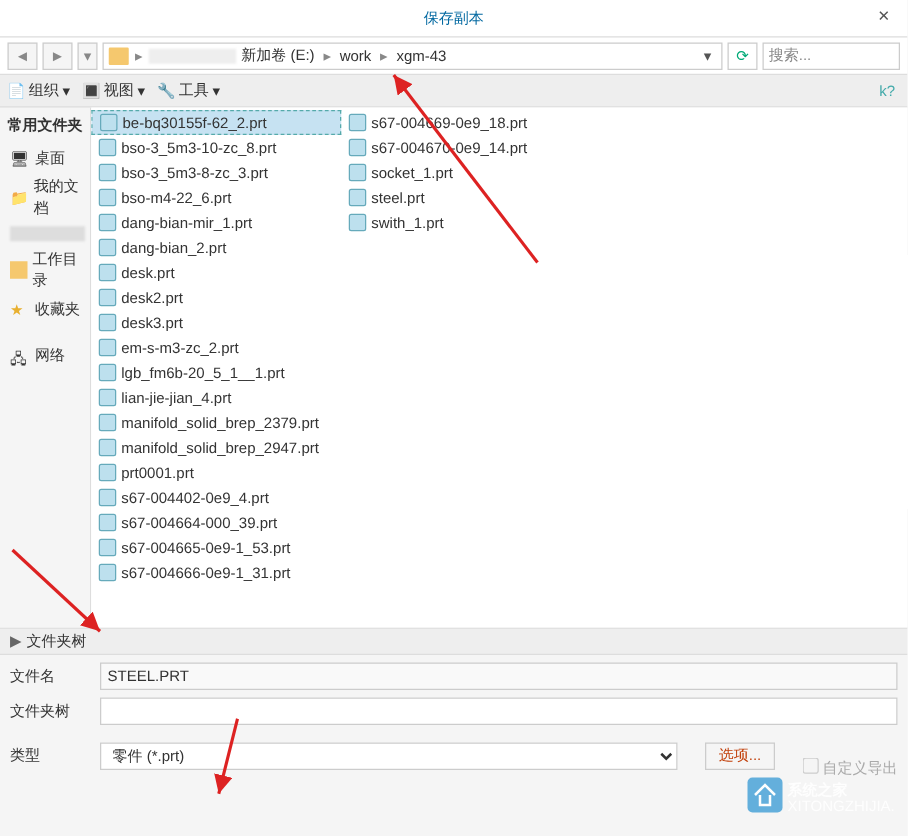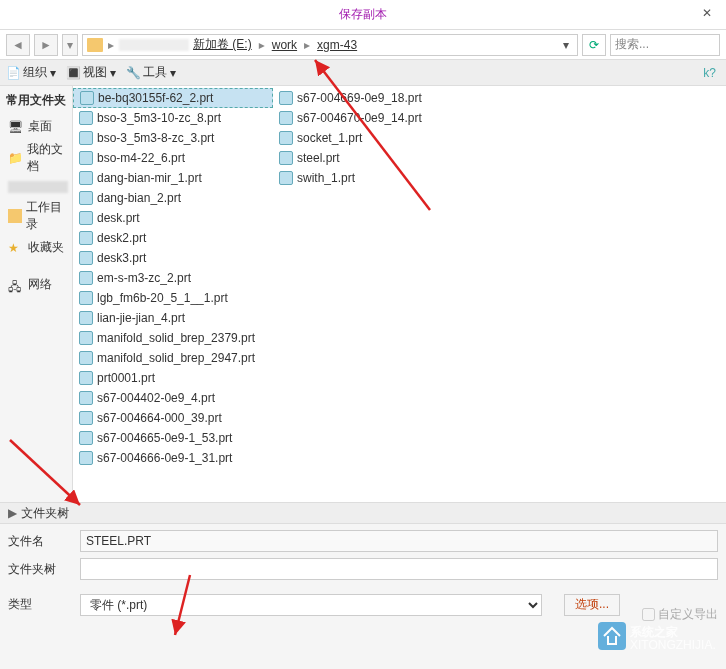--- a/index.html
+++ b/index.html
@@ -1,28 +1,28 @@
 <!DOCTYPE html>
 <html><head>
   <meta charset="utf-8">
   <style>
     * { box-sizing: border-box; margin: 0; padding: 0; font-family: "Microsoft YaHei", sans-serif; font-size: 12px; }
     body { background: #f0f0f0; width: 726px; height: 669px; overflow: hidden; position: relative; }
     
     .titlebar { height: 30px; background: #fff; display: flex; align-items: center; justify-content: center; border-bottom: 1px solid #ddd; position: relative; }
-    .titlebar .title { color: #a21caf; }
+    .titlebar .title { color: #0369a1; }
     .titlebar .close { position: absolute; right: 8px; top: 6px; width: 16px; height: 16px; color: #555; cursor: pointer; }
     
     .pathbar { height: 30px; background: #fff; display: flex; align-items: center; padding: 0 6px; gap: 4px; border-bottom: 1px solid #ddd; }
     .nav-btn { width: 24px; height: 22px; background: #f5f5f5; border: 1px solid #ccc; display: inline-flex; align-items: center; justify-content: center; color: #888; }
     .nav-btn.dropdown { width: 16px; }
     .breadcrumb { flex: 1; height: 22px; border: 1px solid #ccc; background: #fff; display: flex; align-items: center; padding: 0 4px; gap: 2px; }
     .breadcrumb .folder-icon { width: 16px; height: 14px; background: #f5c86e; border-radius: 1px; display: inline-block; }
     .breadcrumb .sep { color: #888; padding: 0 3px; }
-    .breadcrumb span.seg { color: #333; padding: 0 2px; text-decoration: underline; }
+    .breadcrumb span.seg { color: #333; padding: 0 2px; }
     .breadcrumb .dd { margin-left: auto; color: #555; padding-right: 4px; }
     .refresh-btn { width: 24px; height: 22px; border: 1px solid #ccc; background: #fff; display: inline-flex; align-items: center; justify-content: center; color: #0a7; }
     .search-box { width: 110px; height: 22px; border: 1px solid #ccc; background: #fff; padding: 0 4px; color: #888; display: flex; align-items: center; }
     
     .toolbar { height: 26px; background: #eee; display: flex; align-items: center; padding: 0 6px; gap: 10px; border-bottom: 1px solid #ddd; position: relative; }
     .toolbar-item { display: inline-flex; align-items: center; gap: 3px; color: #333; }
     .toolbar-item .t-icon { width: 14px; height: 14px; display: inline-block; }
     .help-icon { position: absolute; right: 10px; color: #4aa; }
     
     .main { display: flex; height: 416px; background: #fff; }
@@ -42,21 +42,21 @@
     .tree-toggle { height: 22px; background: #eee; border-top: 1px solid #ddd; border-bottom: 1px solid #ddd; display: flex; align-items: center; padding: 0 8px; color: #333; gap: 4px; }
     .tree-toggle .arrow { color: #666; }
     
     .form-area { background: #f5f5f5; padding: 6px 8px; }
     .form-row { display: flex; align-items: center; margin-bottom: 6px; gap: 22px; }
     .form-row label { width: 50px; color: #333; }
     .form-row input[type=text], .form-row .display-field, .form-row select { flex: 1; height: 22px; border: 1px solid #ccc; background: #fff; padding: 0 5px; color: #333; }
     .form-row .display-field { display: flex; align-items: center; background: #f9f9f9; }
     .form-row.type select { flex: 1; }
     .opt-btn { height: 22px; padding: 1px 10px; border: 1px solid #ccc; background: #f5f5f5; color: #c2410c; }
-    .chk { display: inline-flex; align-items: center; gap: 3px; color: #aaa; margin-top: 20px; }
+    .chk { display: inline-flex; align-items: flex-start; gap: 3px; color: #aaa; margin-top: 20px; }
     
     .bottom-buttons { display: flex; justify-content: flex-end; padding: 10px 20px; gap: 10px; background: #f5f5f5; position: relative; }
     .btn { width: 70px; height: 24px; border: 1px solid #aaa; background: #fff; display: inline-flex; align-items: center; justify-content: center; color: #333; margin-top: 28px; }
     .btn.ok { background: #a7d2e8; position: absolute; left: 160px; }
     
     .arrow-red { position: absolute; pointer-events: none; z-index: 100; }
     .watermark { position: absolute; right: 10px; bottom: 10px; z-index: 200; opacity: 0.85; }
   </style>
 </head>
 <body>

